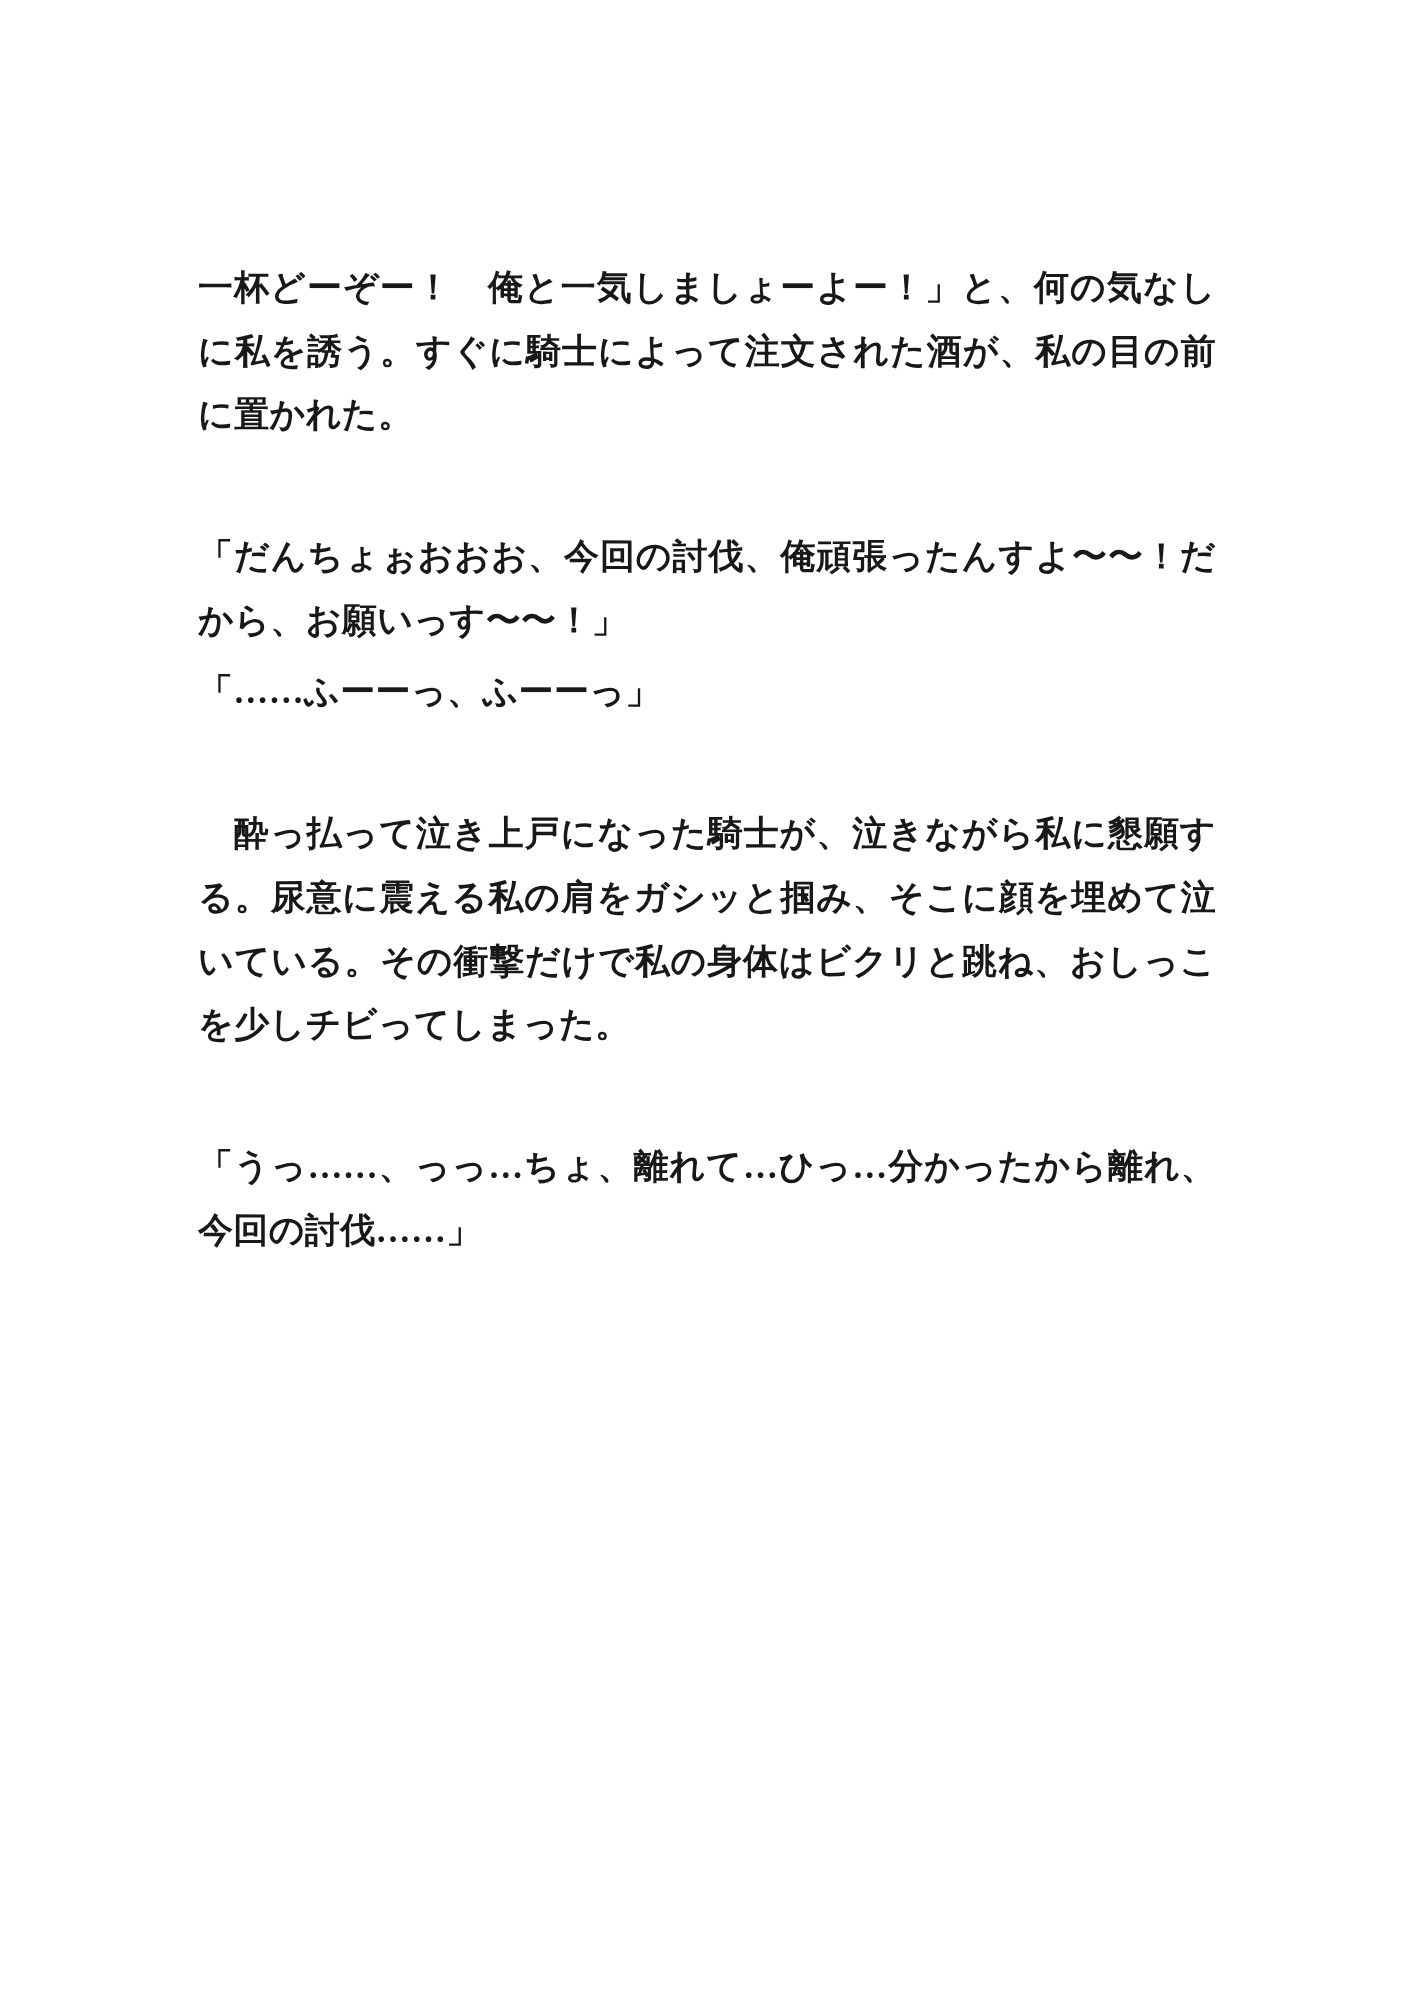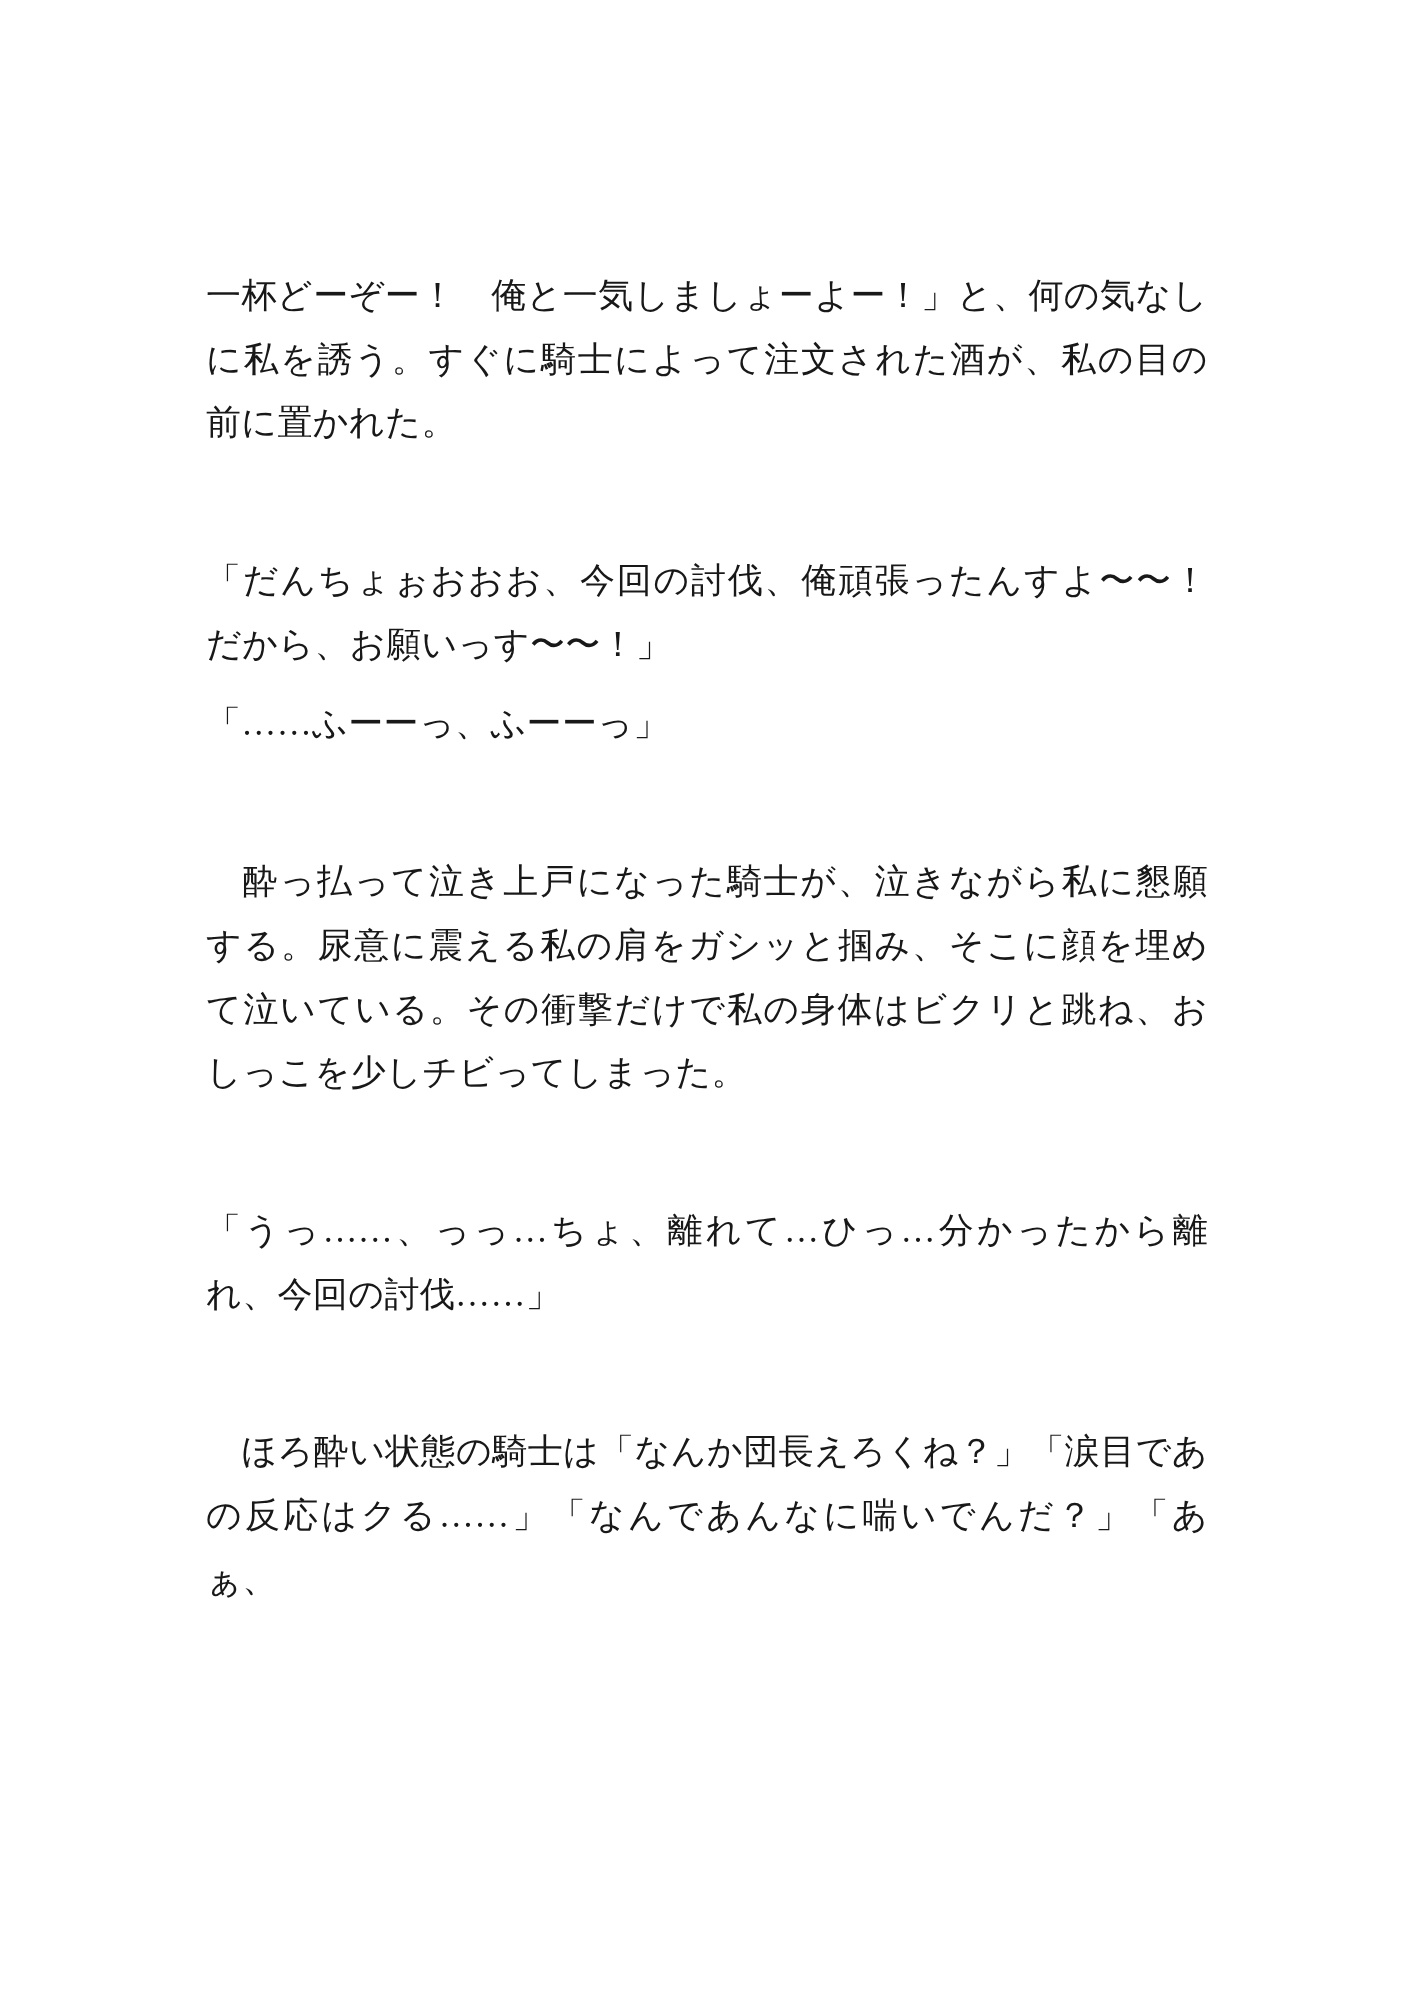--- a/index.html
+++ b/index.html
@@ -24,23 +24,24 @@
   }
   .body-text {
     font-size: 35px;
     line-height: 1.82;
     letter-spacing: 0.01em;
     color: #181818;
     text-align: justify;
     text-justify: inter-character;
   }
   .para {
-    margin: 16px;
+    margin: 8px;
     white-space: pre-wrap;
     word-break: break-all;
+    font-weight: bold;
   }
   .para + .para {
     margin-top: 0;
   }
   .gap-lg {
     height: 62px;
   }
 </style>
 </head>
 <body>
@@ -58,16 +59,15 @@
     <div class="gap-lg"></div>
 
     <p class="para">　酔っ払って泣き上戸になった騎士が、泣きながら私に懇願する。尿意に震える私の肩をガシッと掴み、そこに顔を埋めて泣いている。その衝撃だけで私の身体はビクリと跳ね、おしっこを少しチビってしまった。</p>
 
     <div class="gap-lg"></div>
 
     <p class="para">「うっ……、っっ…ちょ、離れて…ひっ…分かったから離れ、今回の討伐……」</p>
 
     <div class="gap-lg"></div>
 
-    <p class="para">　ほろ酔い状態の騎士は「なんか団長えろくね？」「涙目であの反応はクる……」「なんであんなに喘いでんだ？」「あぁ、</p>
 
   </div>
 </div>
 
 </body></html>

